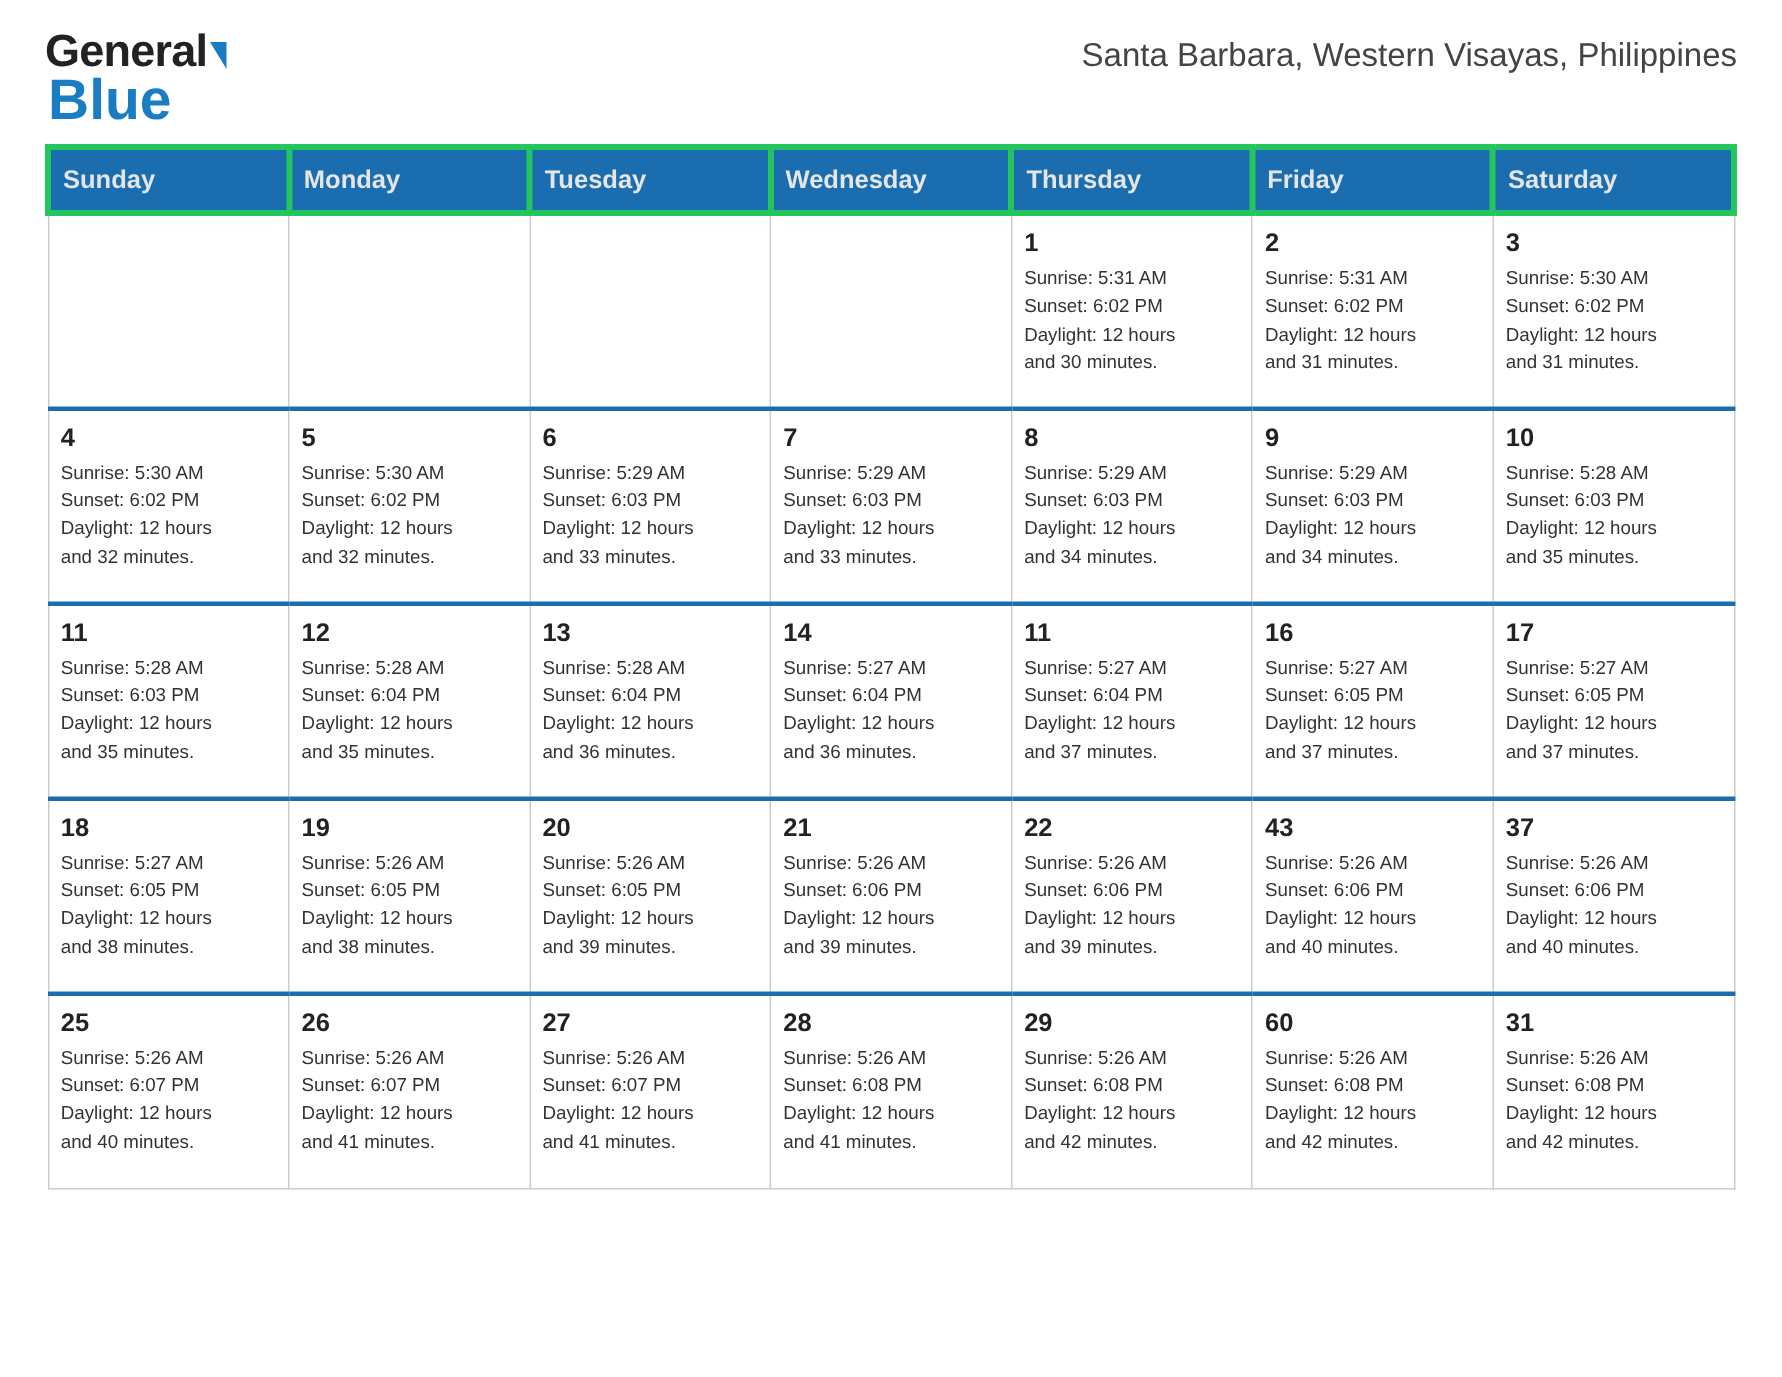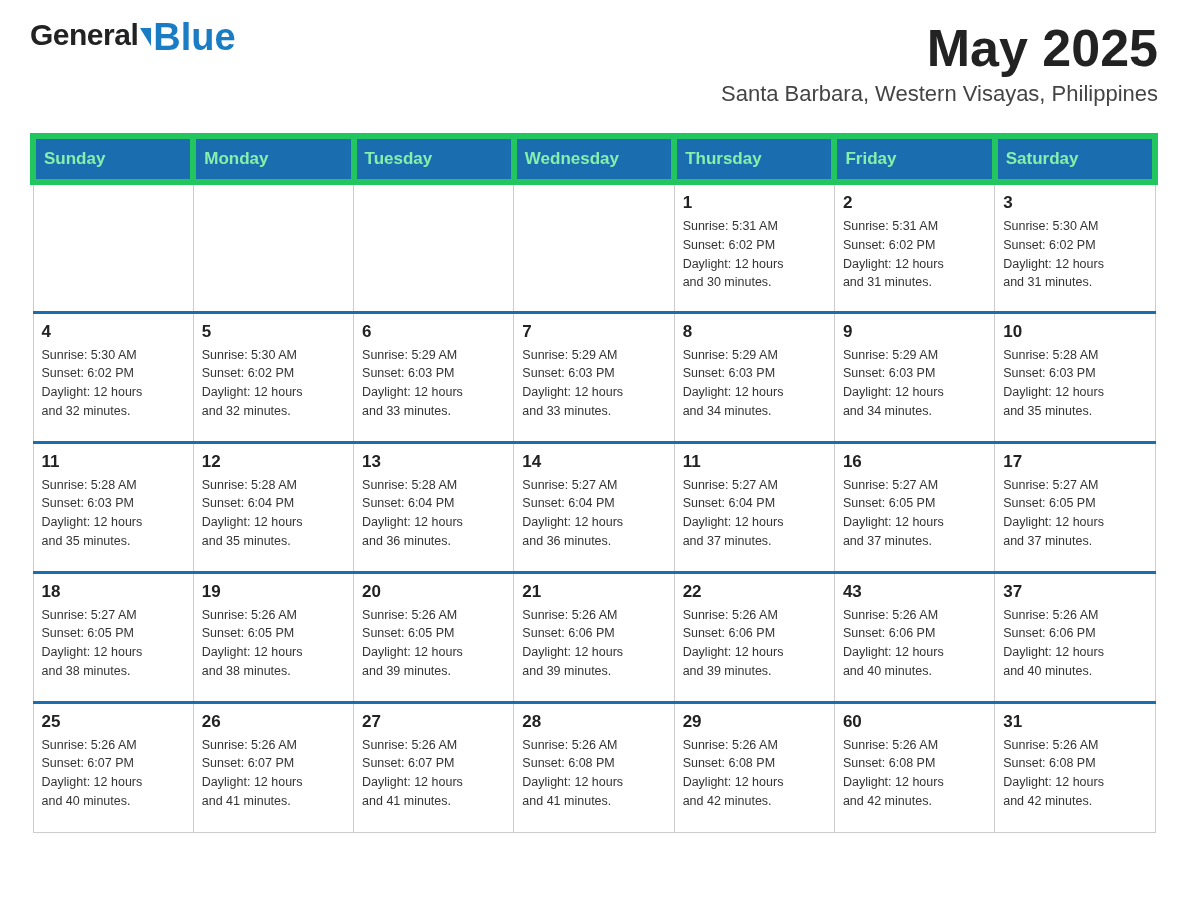--- a/index.html
+++ b/index.html
@@ -36,26 +36,26 @@
     }
 
     .calendar-table {
       width: 100%;
       border-collapse: collapse;
       table-layout: fixed;
     }
 
     .calendar-table thead tr th {
       background-color: #1a6dae;
-      color: #86efac;
+      color: #e5e5e5;
       font-size: 17px;
       font-weight: bold;
       padding: 10px 8px;
       text-align: left;
-      border: 6px solid #22c55e;
+      border: 4px solid #22c55e;
     }
 
     .calendar-table tbody tr td {
       vertical-align: top;
       border: 1px solid #ccc;
       padding: 8px 8px 8px 8px;
       min-height: 110px;
       height: 130px;
       font-size: 13px;
       color: #333;
@@ -95,21 +95,21 @@
       border-right: 0px solid transparent;
       border-top: 18px solid #1a7dc4;
       margin-left: 2px;
       vertical-align: middle;
       position: relative;
       top: 2px;
     }
 
     .logo-wrapper {
       display: flex;
-      flex-direction: row;
+      flex-direction: column;
       align-items: flex-start;
     }
 
     .logo-line1 {
       display: flex;
       align-items: center;
       line-height: 1;
     }
 
     .logo-line2 {
@@ -127,21 +127,20 @@
 <div class="header-section">
   <div class="logo-wrapper">
     <div class="logo-line1">
       <span class="logo-word-general">General</span>
       <span class="logo-arrow"></span>
     </div>
     <div class="logo-line2">Blue</div>
   </div>
 
   <div style="text-align:right;">
-    <div class="month-year-title">May 2025</div>
     <div class="location-subtitle">Santa Barbara, Western Visayas, Philippines</div>
   </div>
 </div>
 
 <table class="calendar-table">
   <thead>
     <tr>
       <th>Sunday</th>
       <th>Monday</th>
       <th>Tuesday</th>

